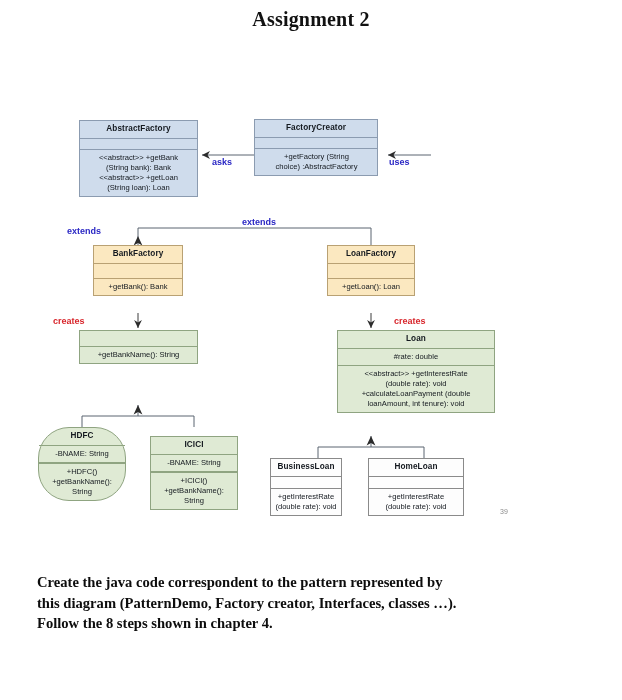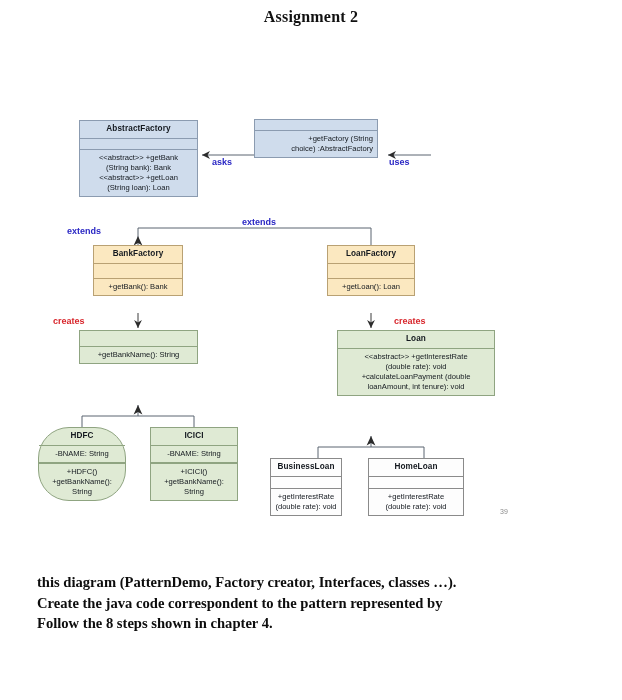--- a/index.html
+++ b/index.html
@@ -17,21 +17,21 @@
 
   
   #doc-title {
     position: absolute;
     top: 8px;
     left: 0;
     width: 622px;
     text-align: center;
     font-family: "Liberation Serif", serif;
     font-weight: bold;
-    font-size: 16px;
+    font-size: 20px;
     color: #111;
     letter-spacing: .2px;
   }
 
   
   #diagram {
     position: absolute;
     left: 0;
     top: 100px;
     width: 622px;
@@ -158,22 +158,23 @@
     <div class="row empty"></div>
     <div class="row">
       <div>&lt;&lt;abstract&gt;&gt; +getBank</div>
       <div>(String bank): Bank</div>
       <div>&lt;&lt;abstract&gt;&gt; +getLoan</div>
       <div>(String loan): Loan</div>
     </div>
   </div>
 
   <div class="uml blue" style="left:254px; top:19px; width:124px;">
+    <div class="row name">FactoryCreator</div>
     <div class="row empty"></div>
-    <div class="row" style="text-align:right; padding-left:5px;">
+    <div class="row" style="text-align:center; padding-left:5px;">
       <div>+getFactory (String</div>
       <div>choice) :AbstractFactory</div>
     </div>
   </div>
 
 
   <div class="uml yellow" style="left:93px; top:145px; width:90px;">
     <div class="row name">BankFactory</div>
     <div class="row empty" style="height:15px;"></div>
     <div class="row">
@@ -191,41 +192,44 @@
 
   <div class="uml green" style="left:79px; top:230px; width:119px;">
     <div class="row empty" style="height:16px;"></div>
     <div class="row">
       <div>+getBankName(): String</div>
     </div>
   </div>
 
   <div class="uml green" style="left:291px; top:230px; width:158px;margin-left:46px;">
     <div class="row name">Loan</div>
+    <div class="row">
+      <div>#rate: double</div>
+    </div>
     <div class="row">
       <div>&lt;&lt;abstract&gt;&gt; +getInterestRate</div>
       <div>(double rate): void</div>
       <div>+calculateLoanPayment (double</div>
       <div>loanAmount, int tenure): void</div>
     </div>
   </div>
 
   <div class="uml green" style="left:38px; top:327px; width:88px;border-radius:31px;">
     <div class="row name">HDFC</div>
     <div class="row thickline">
       <div>-BNAME: String</div>
     </div>
     <div class="row">
       <div>+HDFC()</div>
       <div>+getBankName():</div>
       <div>String</div>
     </div>
   </div>
 
-  <div class="uml green" style="left:150px; top:327px; width:88px;">
+  <div class="uml green" style="left:150px; top:336px; width:88px;">
     <div class="row name">ICICI</div>
     <div class="row thickline">
       <div>-BNAME: String</div>
     </div>
     <div class="row">
       <div>+ICICI()</div>
       <div>+getBankName():</div>
       <div>String</div>
     </div>
   </div>
@@ -258,16 +262,16 @@
 
   <div class="rel red-label" style="left:53px; top:216px;">creates</div>
 
   <div class="rel red-label" style="left:394px; top:216px;">creates</div>
 
 </div>
 
 <div id="page-number">39</div>
 
 <div id="instructions">
+  <div>Create the java code correspondent to the pattern represented by</div>
   <div>this diagram (PatternDemo, Factory creator, Interfaces, classes …).</div>
-  <div>Create the java code correspondent to the pattern represented by</div>
   <div>Follow the 8 steps shown in chapter 4.</div>
 </div>
 
 </body></html>

